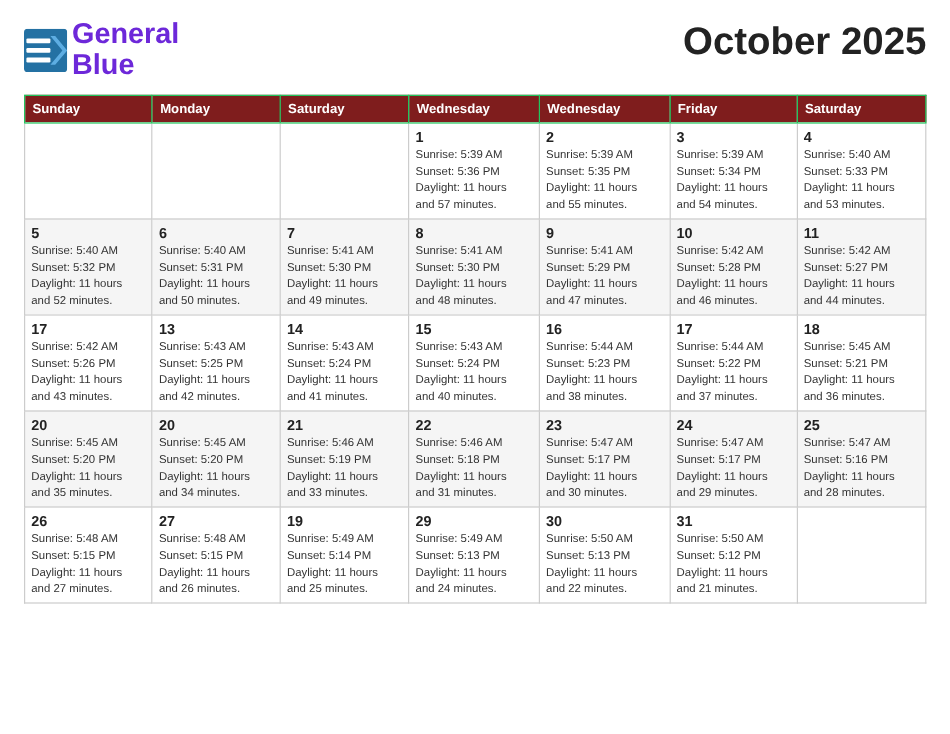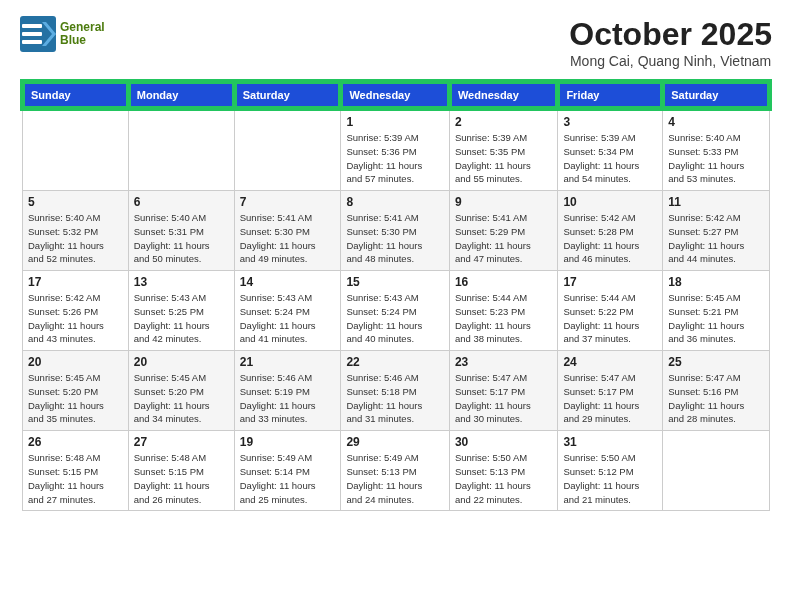--- a/index.html
+++ b/index.html
@@ -18,23 +18,23 @@
       display: flex;
       justify-content: space-between;
       align-items: flex-start;
       margin-bottom: 10px;
     }
     .logo {
       display: flex;
       align-items: center;
     }
     .logo-text {
-      font-size: 12px;
+      font-size: 24px;
       font-weight: bold;
-      color: #4d7c0f;
+      color: #6d28d9;
       line-height: 1.1;
     }
     .logo-icon {
       width: 36px;
       height: 36px;
       margin-right: 4px;
     }
     .title-block {
       text-align: center;
     }
@@ -46,27 +46,27 @@
     .location {
       font-size: 14px;
       color: #444;
     }
     .calendar {
       width: 100%;
       border-collapse: collapse;
       font-size: 10px;
     }
     .calendar thead tr th {
-      background: #1d4ed8;
+      background: #7f1d1d;
       color: #fff;
       text-align: left;
       padding: 5px 6px;
       font-size: 11px;
       font-weight: bold;
-      border: 5px solid #22c55e;
+      border: 1px solid #22c55e;
     }
     .calendar tbody tr td {
       border: 1px solid #ccc;
       vertical-align: top;
       padding: 4px 5px;
       height: 80px;
       width: 113px;
       background: #fff;
     }
     .calendar tbody tr:nth-child(even) td {
@@ -100,21 +100,20 @@
         <rect x="2" y="16" width="20" height="4" rx="1" fill="white"></rect>
         <rect x="2" y="24" width="20" height="4" rx="1" fill="white"></rect>
       </svg>
       <div class="logo-text">
         <div>General</div>
         <div>Blue</div>
       </div>
     </div>
     <div class="title-block">
       <div class="month-title">October 2025</div>
-      <div class="location">Mong Cai, Quang Ninh, Vietnam</div>
     </div>
   </div>
 
   <table class="calendar">
     <thead>
       <tr>
       <th>Sunday</th>
           <th>Monday</th>
           <th>Saturday</th>
           <th>Wednesday</th>

